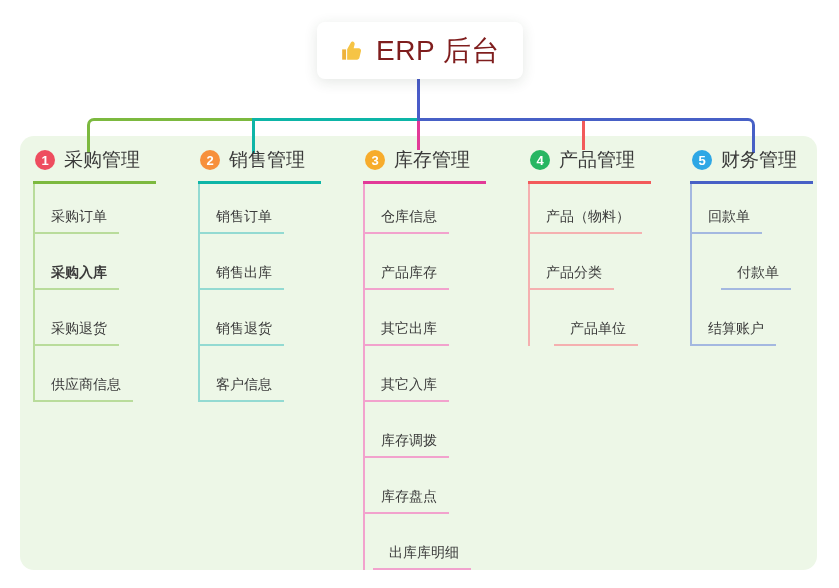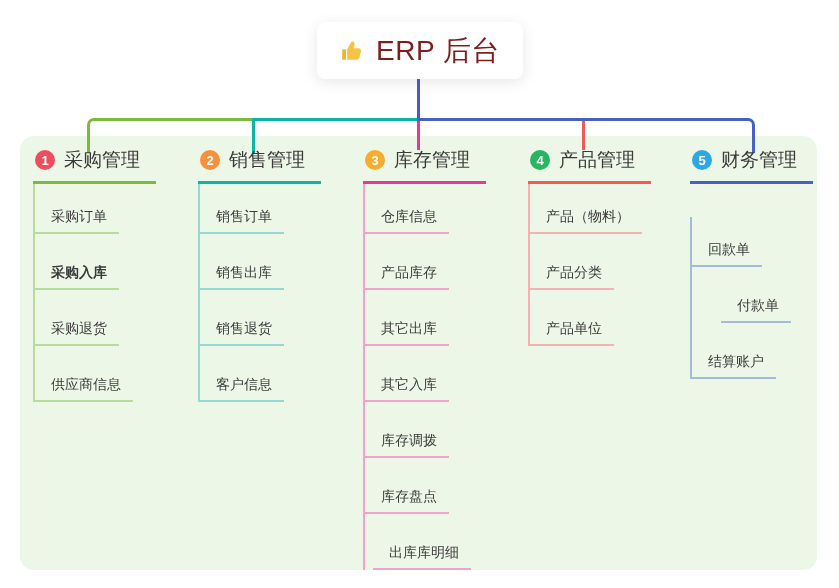--- a/index.html
+++ b/index.html
@@ -156,33 +156,33 @@
       </div>
       <ul class="children">
     <li class="child" style="border-left-color: rgb(245, 176, 176);">
       <span class="child-label" style="border-bottom-color: rgb(245, 176, 176);">产品（物料）</span>
     </li>
 
     <li class="child" style="border-left-color: rgb(245, 176, 176);">
       <span class="child-label" style="border-bottom-color: rgb(245, 176, 176);">产品分类</span>
     </li>
 
-    <li class="child" style="border-left-color: rgb(245, 176, 176);">
+    <li class="child" style="border-left-color: rgb(245, 176, 176); padding-left: 24px;">
       <span class="child-label" style="border-bottom-color: rgb(245, 176, 176);">产品单位</span>
     </li>
   </ul>
     </div>
 
     <div class="branch" style="left: 690px;">
       <div class="branch-header" style="border-bottom-color: rgb(71, 96, 198);">
         <span class="badge" style="background: rgb(46, 167, 229);">5</span>
         <span class="branch-label">财务管理</span>
       </div>
       <ul class="children">
-    <li class="child" style="border-left-color: rgb(164, 184, 224); margin-top: 33px;">
+    <li class="child" style="border-left-color: rgb(164, 184, 224);">
       <span class="child-label" style="border-bottom-color: rgb(164, 184, 224);">回款单</span>
     </li>
 
     <li class="child" style="border-left-color: rgb(164, 184, 224);">
       <span class="child-label" style="border-bottom-color: rgb(164, 184, 224); margin-left: 29px;">付款单</span>
     </li>
 
     <li class="child" style="border-left-color: rgb(164, 184, 224);">
       <span class="child-label" style="border-bottom-color: rgb(164, 184, 224);">结算账户</span>
     </li>

